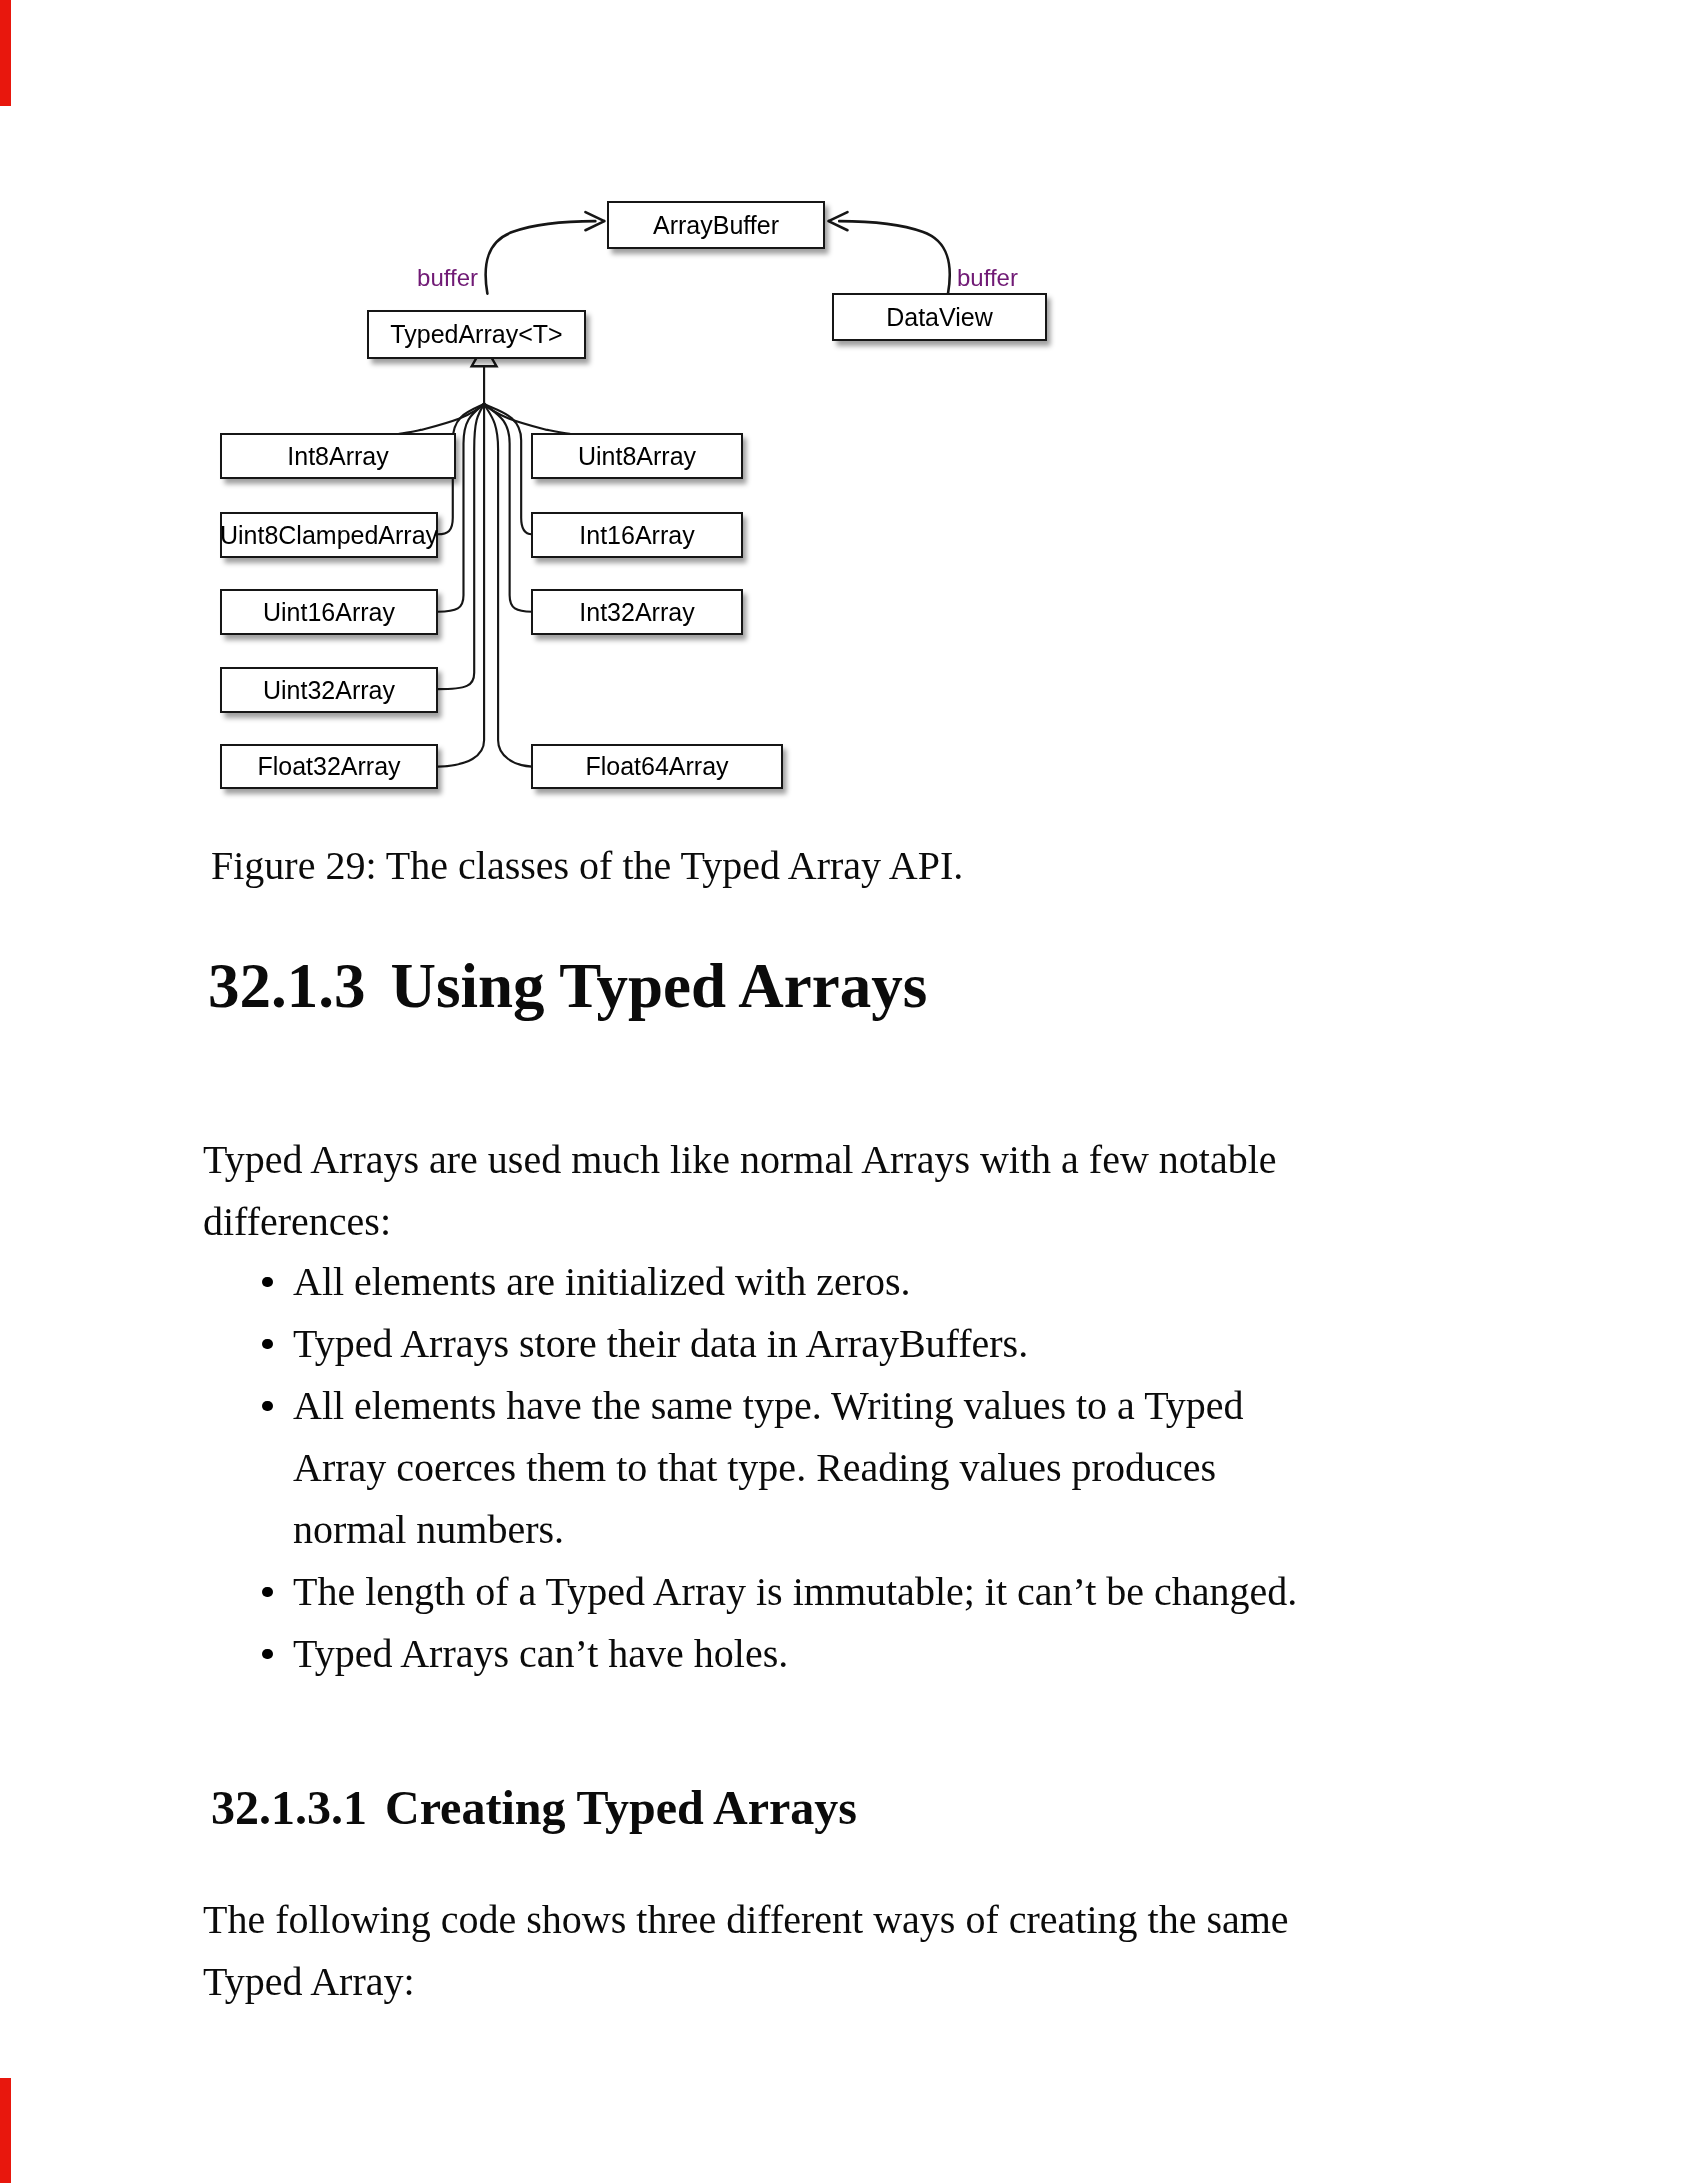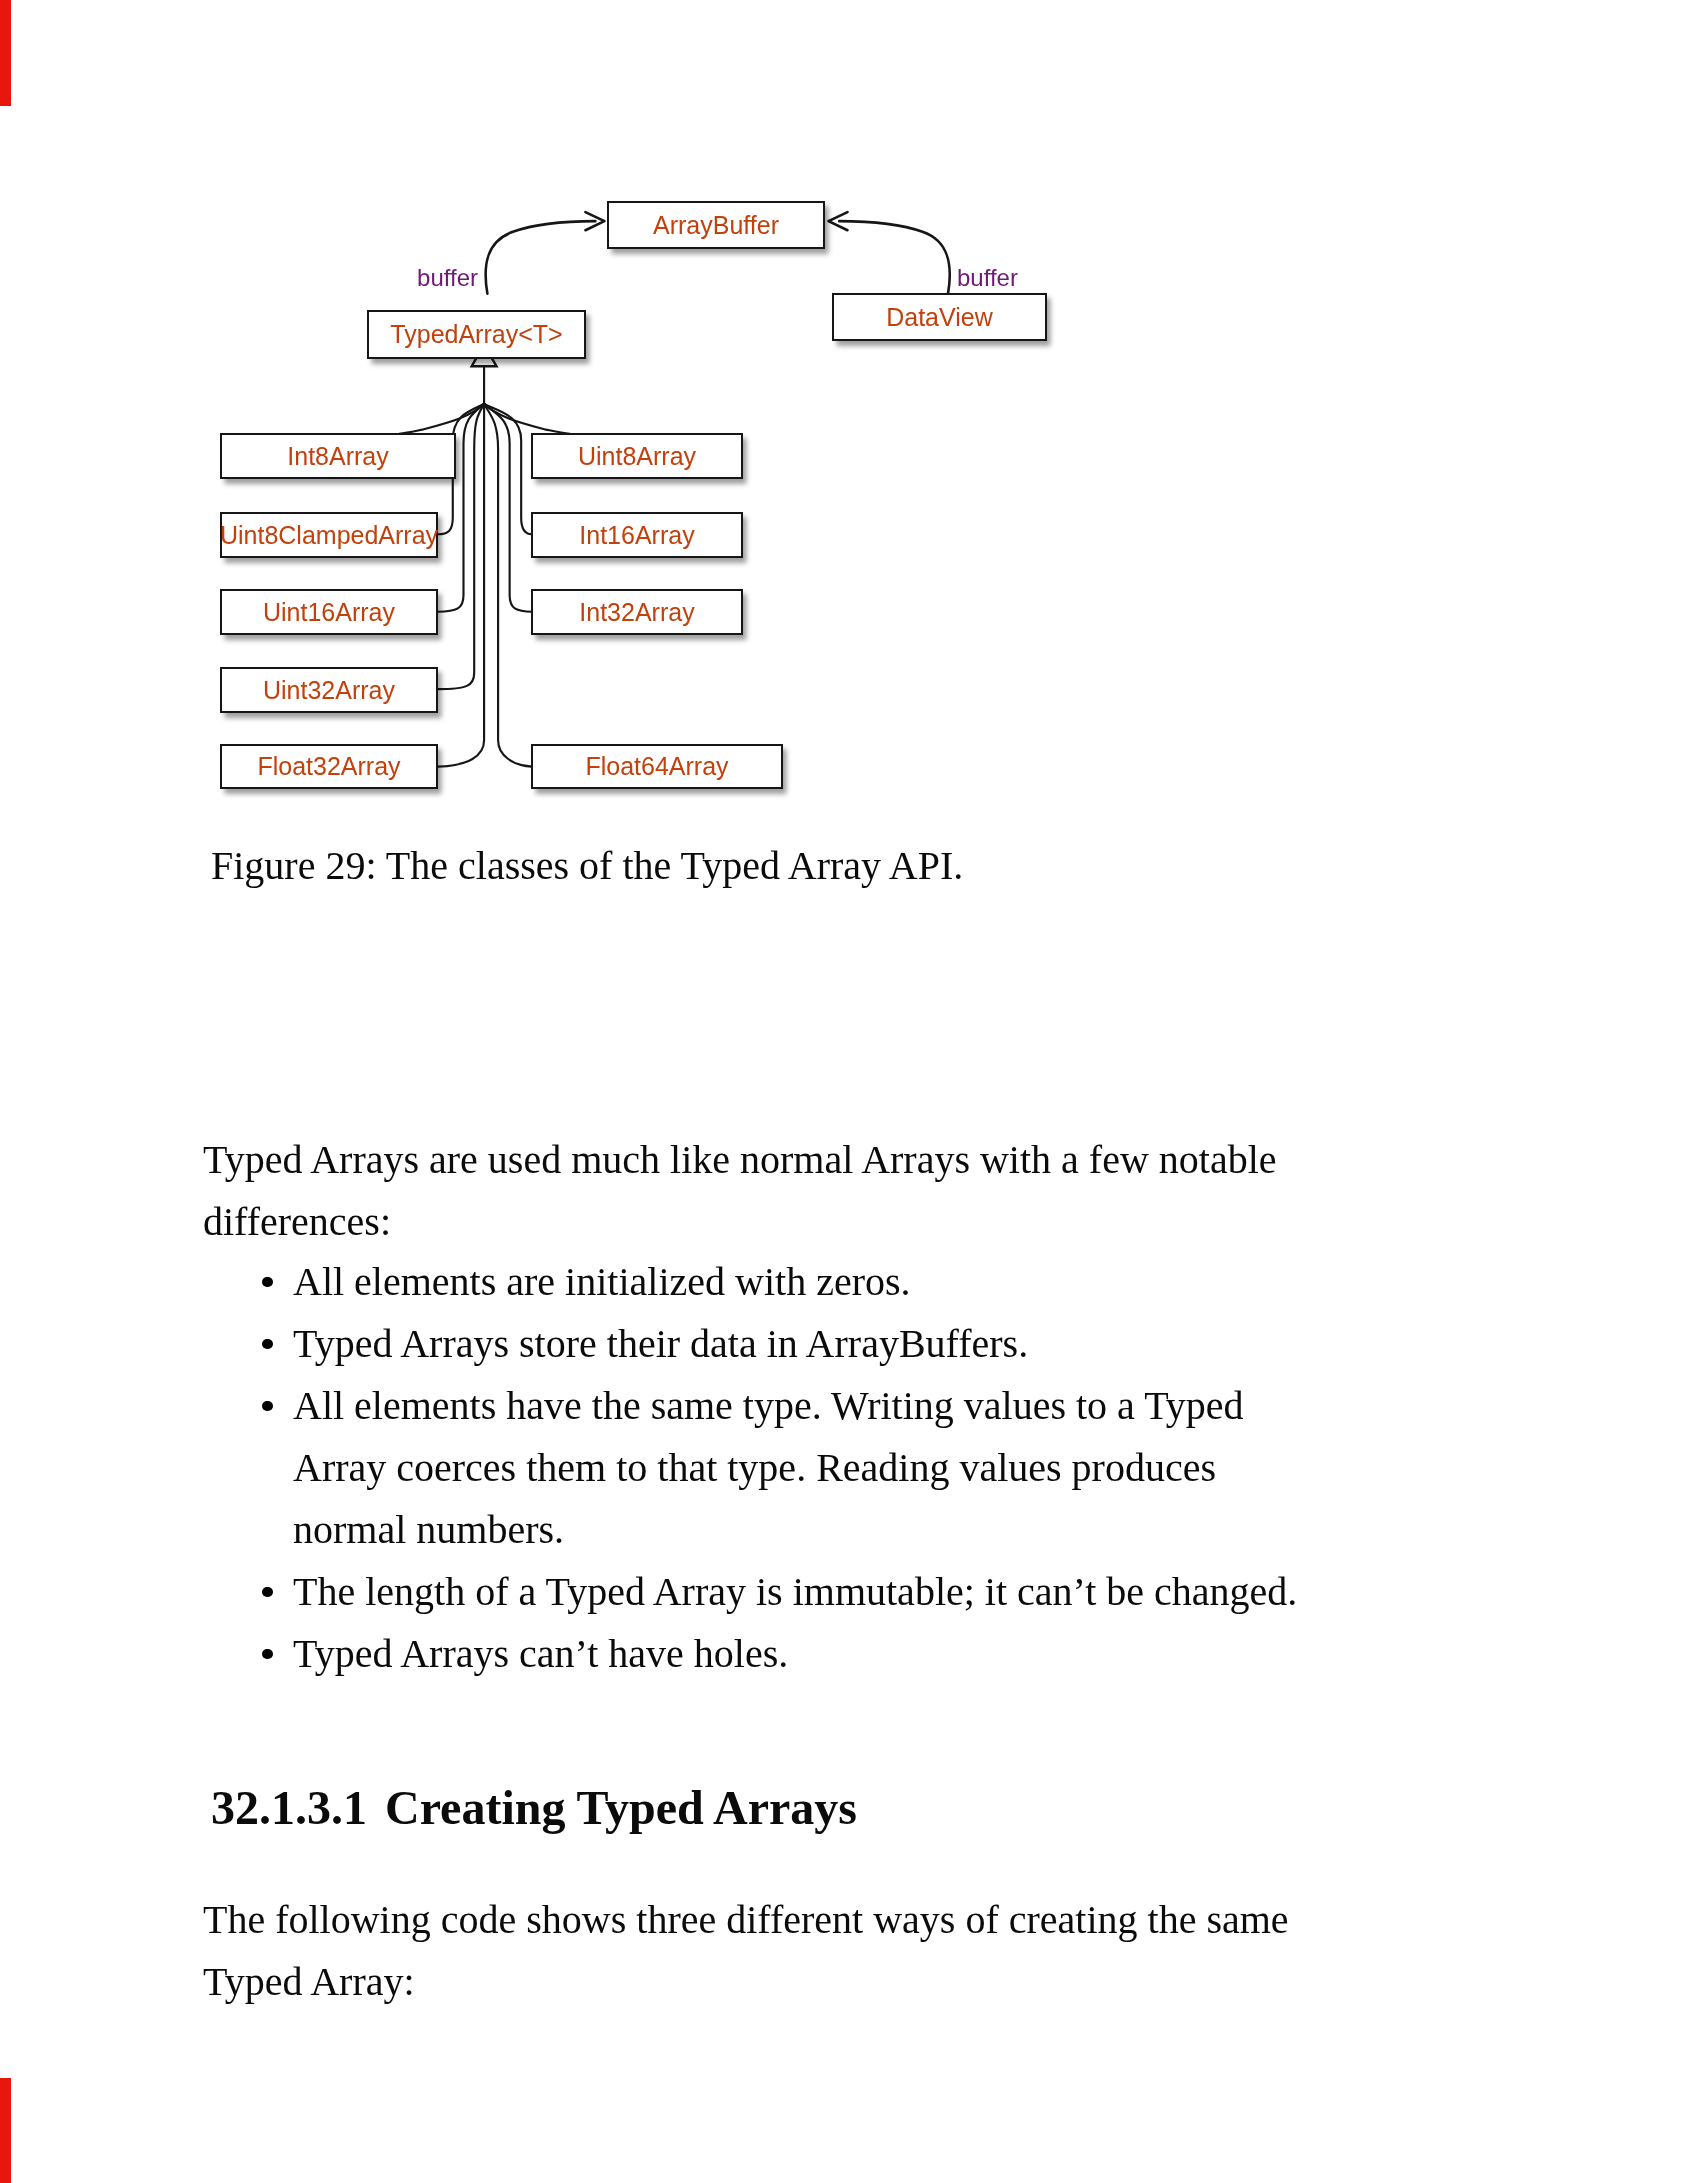--- a/index.html
+++ b/index.html
@@ -5,21 +5,21 @@
   html,body{margin:0;padding:0;background:#ffffff;}
   #canvas{position:relative;width:1687px;height:2183px;background:#ffffff;overflow:hidden;
           font-family:"Liberation Serif","DejaVu Serif",serif;color:#0b0b0b;}
   .redbar{position:absolute;left:0;width:10.7px;background:#e8170d;}
   .redbar.top{top:0;height:106px;}
   .redbar.bot{top:2078px;height:105px;}
   #diagram-svg{position:absolute;left:198px;top:189px;width:882px;height:618px;}
   .node{position:absolute;box-sizing:border-box;background:#ffffff;border:2.5px solid #161616;
         box-shadow:4.1px 5px 5px rgba(0,0,0,0.38);
         display:flex;align-items:center;justify-content:center;
-        font-family:"Liberation Sans","DejaVu Sans",sans-serif;font-size:25px;color:#c2410c;}
+        font-family:"Liberation Sans","DejaVu Sans",sans-serif;font-size:25px;color:#000000;}
   .edge-label{position:absolute;font-family:"Liberation Sans","DejaVu Sans",sans-serif;
         font-size:24px;color:#701a75;white-space:nowrap;}
   .caption{position:absolute;left:211px;top:835px;font-size:40px;line-height:62px;white-space:nowrap;}
   .h2{position:absolute;left:208px;top:952px;font-size:63px;line-height:69px;font-weight:bold;white-space:nowrap;}
   .h2 .num{margin-right:25px;}
   .h3{position:absolute;left:211px;top:1784px;font-size:48px;line-height:48px;font-weight:bold;white-space:nowrap;}
   .h3 .num{margin-right:18px;}
   .para{position:absolute;left:203px;font-size:40px;line-height:62px;margin-top:37px;}
   .para .line{white-space:nowrap;}
   #intro{top:1092px;}
@@ -76,20 +76,23 @@
   <div class="node" style="left:531px;top:589px;width:212px;height:46px">Int32Array</div>
   <div class="node" style="left:220px;top:667px;width:218px;height:46px">Uint32Array</div>
   <div class="node" style="left:220px;top:744px;width:218px;height:45px">Float32Array</div>
   <div class="node" style="left:531px;top:744px;width:252px;height:45px">Float64Array</div>
 
   <div class="edge-label" style="left:386px;top:264px;width:92px;text-align:right">buffer</div>
   <div class="edge-label" style="left:957px;top:264px">buffer</div>
 
   <div class="caption">Figure 29: The classes of the Typed Array API.</div>
 
+  <div class="h2">
+    <span class="num">32.1.3</span><span>Using Typed Arrays</span>
+  </div>
 
   <div class="para" id="intro">
     <div class="line">Typed Arrays are used much like normal Arrays with a few notable</div>
     <div class="line">differences:</div>
   </div>
 
   <ul id="bullet-list">
     <li>
       <span class="dot"></span>
       <div class="line">All elements are initialized with zeros.</div>

